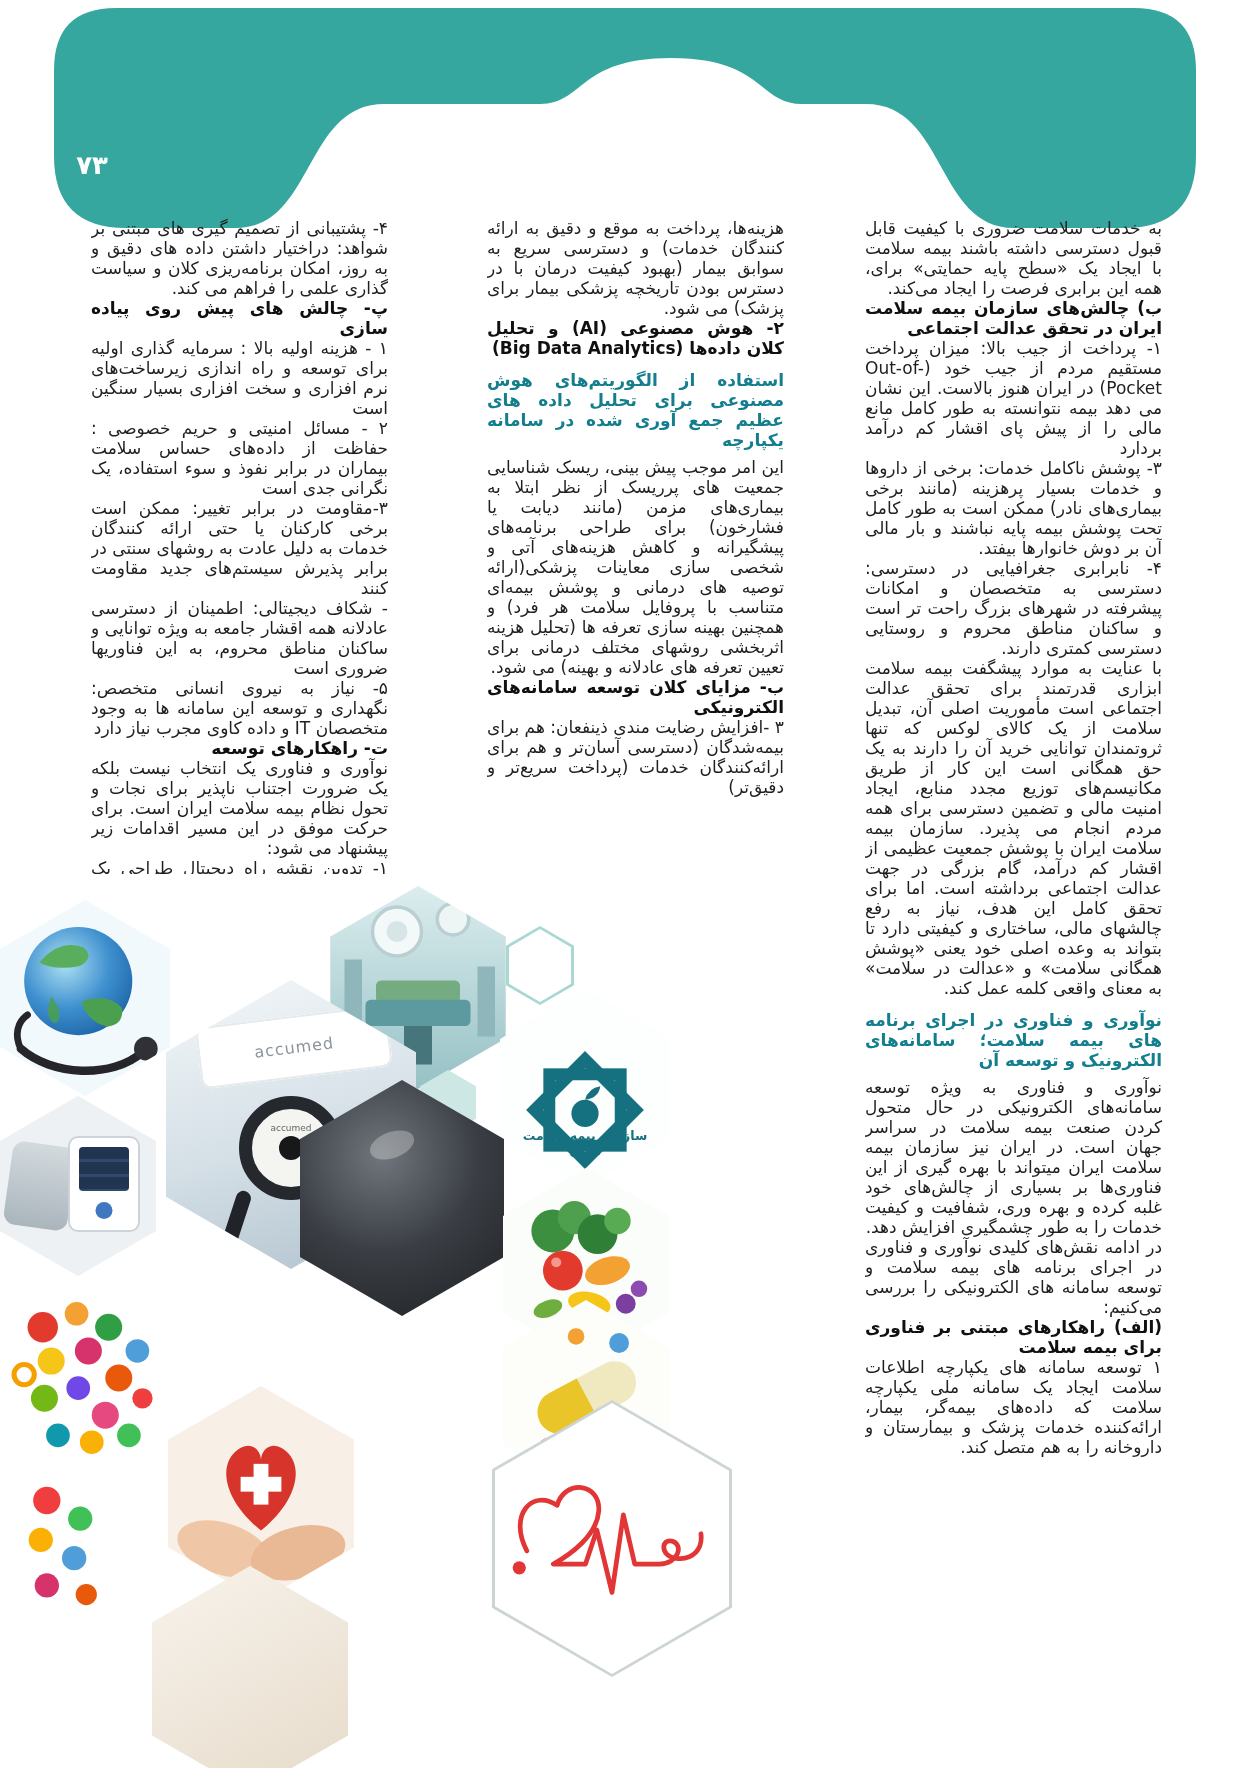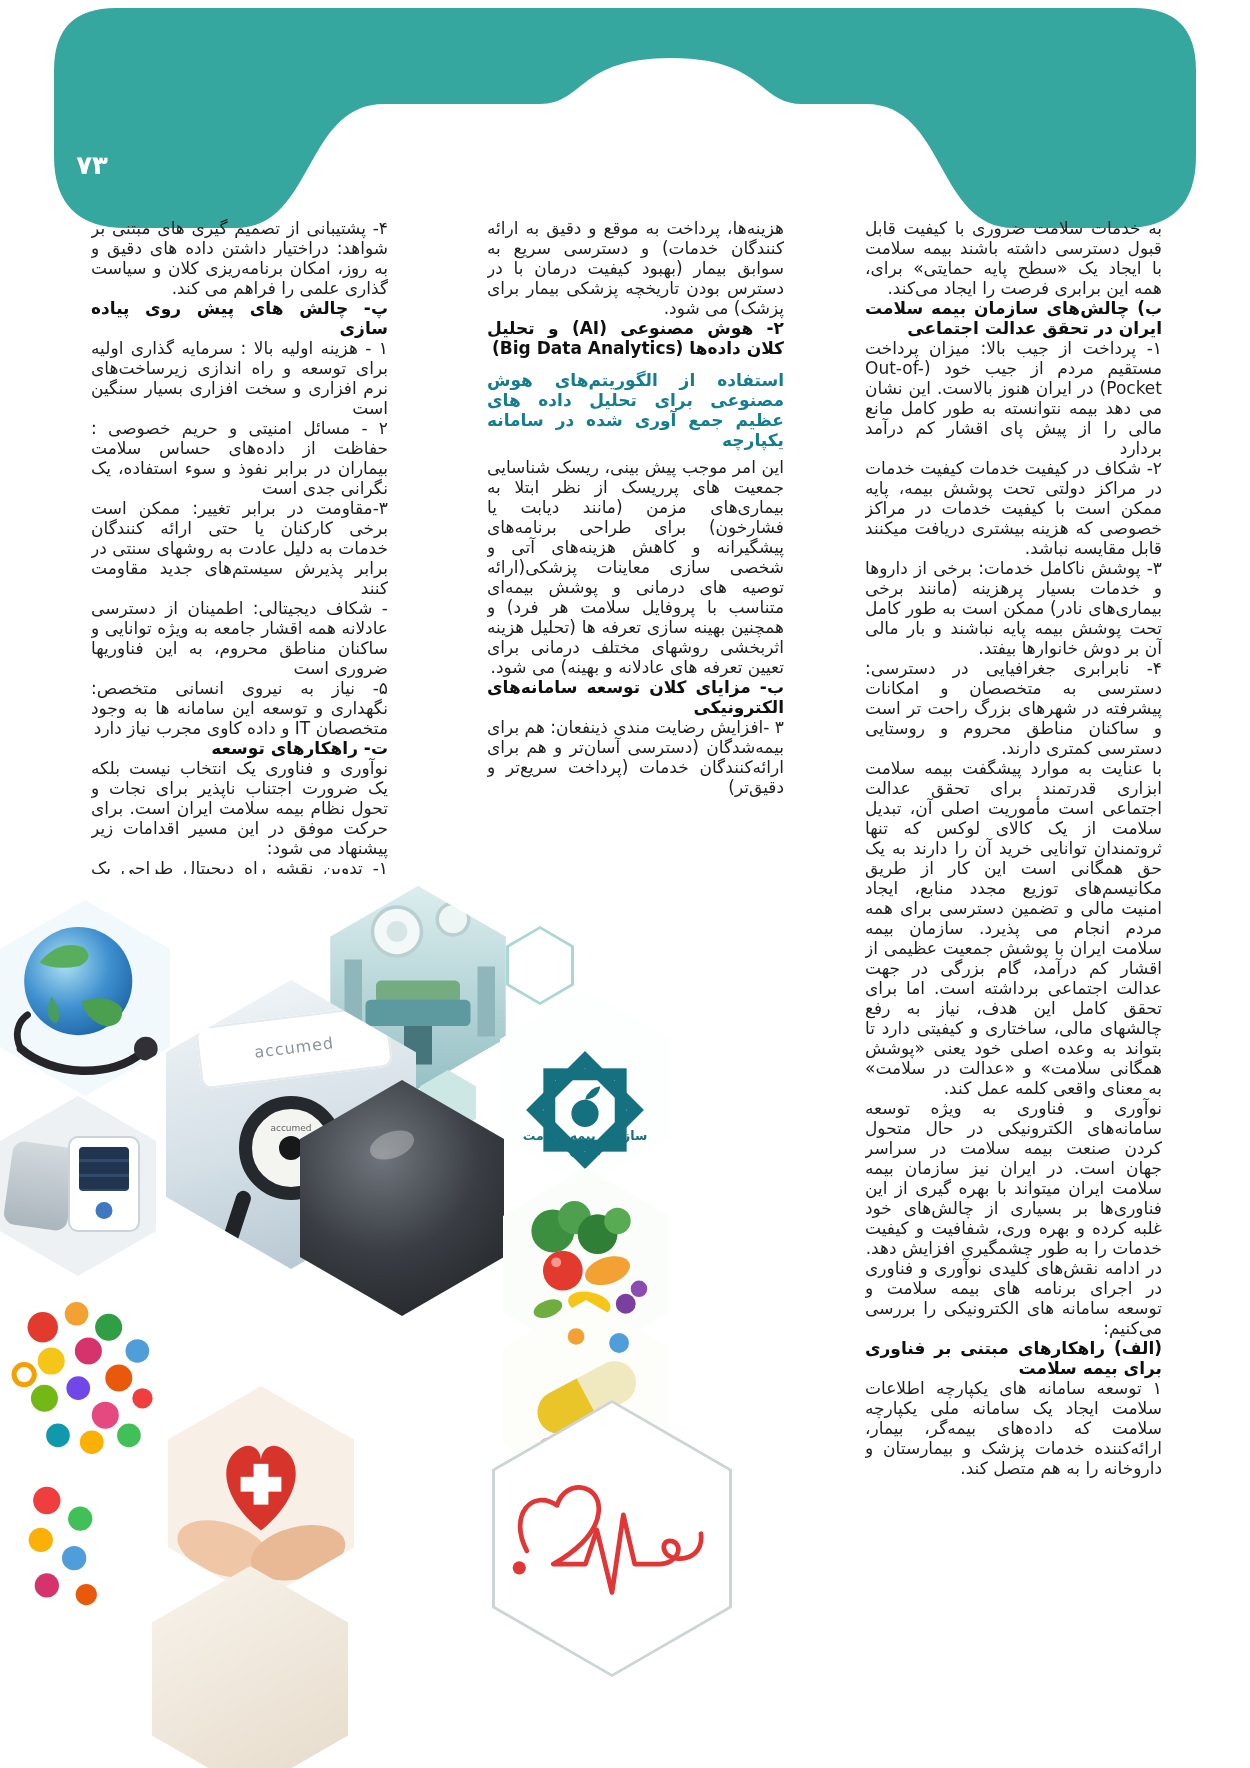--- a/index.html
+++ b/index.html
@@ -83,24 +83,24 @@
          C 936 228 946 104 866 104 L 802 104 C 758 104 764 58 671 58
          C 578 58 584 104 540 104 L 384 104 C 304 104 314 228 236 228 L 126 228
          Q 54 228 54 156 L 54 70 Q 54 8 116 8 Z" fill="#36a79e"></path>
   </svg>
   <div class="page-number">۷۳</div>
 
   <div class="col col-right">
       <p class="blk p">به خدمات سلامت ضروری با کیفیت قابل قبول دسترسی داشته باشند بیمه سلامت با ایجاد یک «سطح پایه حمایتی» برای، همه این برابری فرصت را ایجاد می‌کند.</p>
       <p class="blk b">ب) چالش‌های سازمان بیمه سلامت ایران در تحقق عدالت اجتماعی</p>
       <p class="blk p">۱- پرداخت از جیب بالا: میزان پرداخت مستقیم مردم از جیب خود (Out-of-Pocket) در ایران هنوز بالاست. این نشان می دهد بیمه نتوانسته به طور کامل مانع مالی را از پیش پای اقشار کم درآمد بردارد</p>
-      <p class="blk p">۲- شکاف در کیفیت خدمات کیفیت خدمات در مراکز دولتی تحت پوشش بیمه، پایه ممکن است با کیفیت خدمات در مراکز خصوصی که هزینه بیشتری دریافت میکنند قابل مقایسه نباشد.</p>
       <p class="blk p">۳- پوشش ناکامل خدمات: برخی از داروها و خدمات بسیار پرهزینه (مانند برخی بیماری‌های نادر) ممکن است به طور کامل تحت پوشش بیمه پایه نباشند و بار مالی آن بر دوش خانوارها بیفتد.</p>
       <p class="blk p">۴- نابرابری جغرافیایی در دسترسی: دسترسی به متخصصان و امکانات پیشرفته در شهرهای بزرگ راحت تر است و ساکنان مناطق محروم و روستایی دسترسی کمتری دارند.</p>
       <p class="blk p">با عنایت به موارد پیشگفت بیمه سلامت ابزاری قدرتمند برای تحقق عدالت اجتماعی است مأموریت اصلی آن، تبدیل سلامت از یک کالای لوکس که تنها ثروتمندان توانایی خرید آن را دارند به یک حق همگانی است این کار از طریق مکانیسم‌های توزیع مجدد منابع، ایجاد امنیت مالی و تضمین دسترسی برای همه مردم انجام می پذیرد. سازمان بیمه سلامت ایران با پوشش جمعیت عظیمی از اقشار کم درآمد، گام بزرگی در جهت عدالت اجتماعی برداشته است. اما برای تحقق کامل این هدف، نیاز به رفع چالشهای مالی، ساختاری و کیفیتی دارد تا بتواند به وعده اصلی خود یعنی «پوشش همگانی سلامت» و «عدالت در سلامت» به معنای واقعی کلمه عمل کند.</p>
+      <p class="blk h">نوآوری و فناوری در اجرای برنامه های بیمه سلامت؛ سامانه‌های الکترونیک و توسعه آن</p>
       <p class="blk p">نوآوری و فناوری به ویژه توسعه سامانه‌های الکترونیکی در حال متحول کردن صنعت بیمه سلامت در سراسر جهان است. در ایران نیز سازمان بیمه سلامت ایران میتواند با بهره گیری از این فناوری‌ها بر بسیاری از چالش‌های خود غلبه کرده و بهره وری، شفافیت و کیفیت خدمات را به طور چشمگیری افزایش دهد.</p>
       <p class="blk p">در ادامه نقش‌های کلیدی نوآوری و فناوری در اجرای برنامه های بیمه سلامت و توسعه سامانه های الکترونیکی را بررسی می‌کنیم:</p>
       <p class="blk b">(الف) راهکارهای مبتنی بر فناوری برای بیمه سلامت</p>
       <p class="blk p">۱ توسعه سامانه های یکپارچه اطلاعات سلامت ایجاد یک سامانه ملی یکپارچه سلامت که داده‌های بیمه‌گر، بیمار، ارائه‌کننده خدمات پزشک و بیمارستان و داروخانه را به هم متصل کند.</p>
     </div>
   <div class="col col-middle">
       <p class="blk p">هزینه‌ها، پرداخت به موقع و دقیق به ارائه کنندگان خدمات) و دسترسی سریع به سوابق بیمار (بهبود کیفیت درمان با در دسترس بودن تاریخچه پزشکی بیمار برای پزشک) می شود.</p>
       <p class="blk b">۲- هوش مصنوعی (AI) و تحلیل کلان داده‌ها (Big Data Analytics)</p>
       <p class="blk h">استفاده از الگوریتم‌های هوش مصنوعی برای تحلیل داده های عظیم جمع آوری شده در سامانه یکپارچه</p>
       <p class="blk p">این امر موجب پیش بینی، ریسک شناسایی جمعیت های پرریسک از نظر ابتلا به بیماری‌های مزمن (مانند دیابت یا فشارخون) برای طراحی برنامه‌های پیشگیرانه و کاهش هزینه‌های آتی و شخصی سازی معاینات پزشکی(ارائه توصیه های درمانی و پوشش بیمه‌ای متناسب با پروفایل سلامت هر فرد) و همچنین بهینه سازی تعرفه ها (تحلیل هزینه اثربخشی روشهای مختلف درمانی برای تعیین تعرفه های عادلانه و بهینه) می شود.</p>

